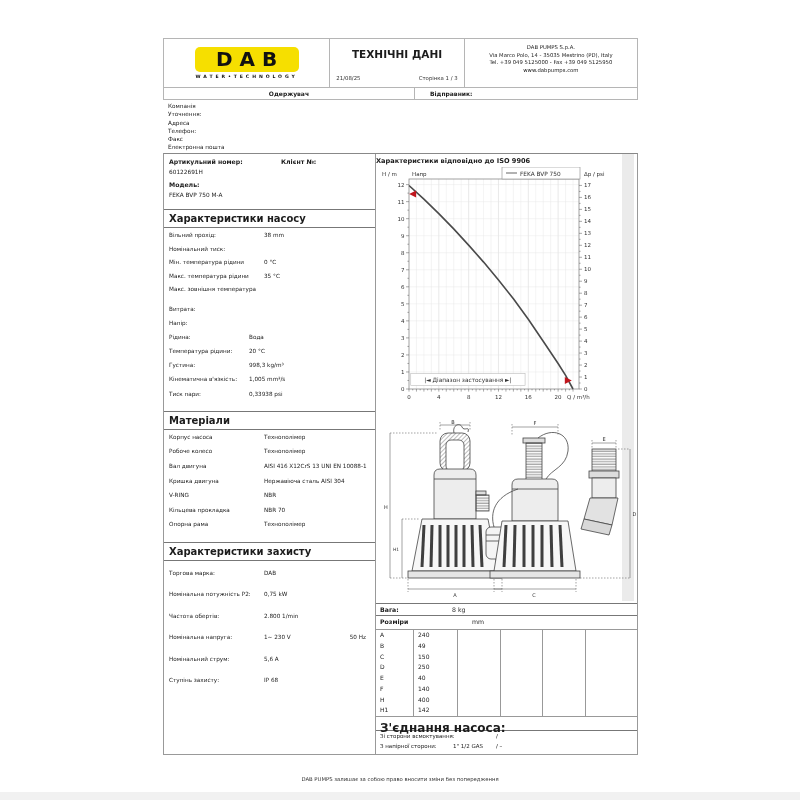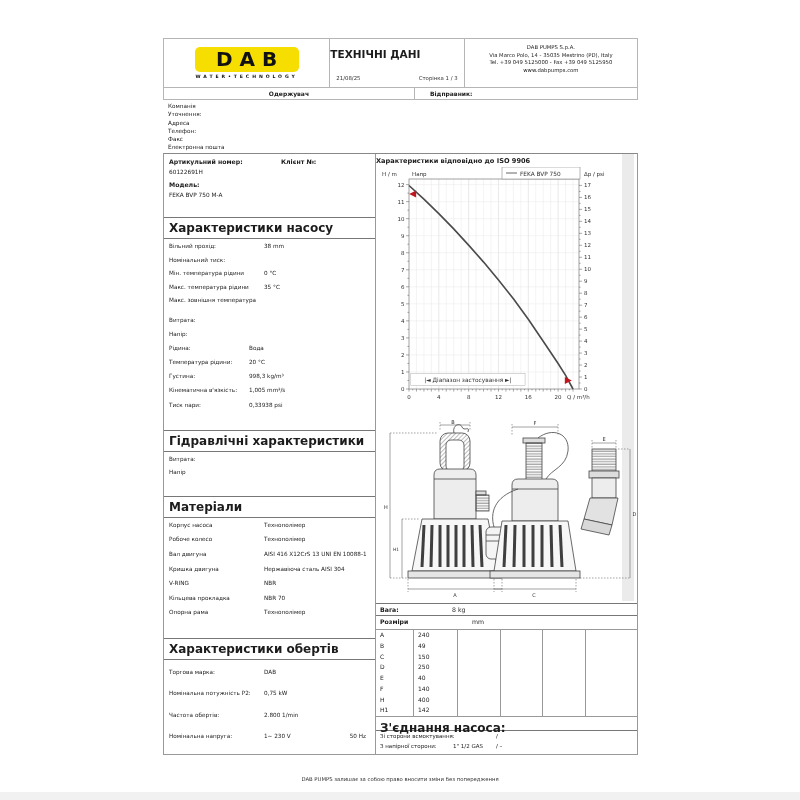--- a/index.html
+++ b/index.html
@@ -8,21 +8,21 @@
 
   
   .hdr{position:absolute;left:163px;top:38px;width:475px;height:50px;display:flex;border:1px solid #b5b5b5;box-sizing:border-box;}
   .hdr-cell{box-sizing:border-box;border-right:1px solid #b5b5b5;}
   .hdr-cell:last-child{border-right:none;}
   .cell-logo{width:167px;display:flex;flex-direction:column;align-items:center;justify-content:center;}
   .dab-box{background:#f6df00;border-radius:5px;width:104px;height:25px;display:flex;align-items:center;justify-content:center;}
   .dab-txt{font-weight:bold;font-size:20px;letter-spacing:7px;color:#111;line-height:1;transform:scaleY(.95);padding-left:7px;}
   .dab-sub{font-size:4.6px;font-weight:bold;letter-spacing:2.9px;margin-top:2.5px;color:#111;}
   .cell-title{width:135px;position:relative;}
-  .doc-title{font-weight:bold;font-size:10.5px;margin-top:9px;}
+  .doc-title{font-weight:bold;font-size:10.5px;text-align:center;margin-top:9px;}
   .doc-meta{position:absolute;left:6px;right:6px;bottom:6px;display:flex;justify-content:space-between;font-size:5.4px;color:#333;}
   .cell-company{width:173px;text-align:center;font-size:5.3px;line-height:7.6px;padding-top:5px;color:#222;}
 
   
   .rcpt-row{position:absolute;left:163px;top:88px;width:475px;height:12px;display:flex;border-left:1px solid #b5b5b5;border-right:1px solid #b5b5b5;border-bottom:1px solid #b5b5b5;box-sizing:border-box;}
   .rcpt-cell{box-sizing:border-box;font-weight:bold;font-size:6px;padding-top:2px;}
   .rcpt-left{width:252px;text-align:center;border-right:1px solid #b5b5b5;}
   .rcpt-right{width:223px;padding-left:15px;}
 
   
@@ -32,21 +32,21 @@
   
   .main{position:absolute;left:163px;top:153px;width:475px;height:602px;border:1px solid #999;border-top:1px solid #888;box-sizing:border-box;}
   .lcol{position:absolute;left:0;top:0;width:212px;height:600px;border-right:1px solid #999;box-sizing:border-box;overflow:hidden;}
   .rcol{position:absolute;left:212px;top:0;width:261px;height:600px;overflow:hidden;}
 
   
   .prod{padding:4px 5px 1px 5px;position:relative;}
   .prod .h2{font-weight:bold;font-size:6.2px;}
   .prod .client{position:absolute;left:117px;top:4px;}
   .prod .pv{font-size:5.8px;margin:4px 0 6px 0;}
-  .sec-title{font-weight:bold;font-size:12px;border-top:1px solid #777;border-bottom:1px solid #777;padding:3px 0 3px 5px;margin-top:12px;}
+  .sec-title{font-weight:bold;font-size:10px;border-top:1px solid #777;border-bottom:1px solid #777;padding:3px 0 3px 5px;margin-top:4px;}
   .sec-rows{padding:4px 5px 2px 5px;}
   .srow{position:relative;font-size:5.7px;color:#222;}
   .srow .val{position:absolute;left:95px;top:0;}
   .srow .ext{position:absolute;right:4px;top:0;}
   .sec-pump .srow{height:13.5px;}
   .sec-required .srow{height:14.2px;}
   .sec-required .val{left:80px;}
   .sec-hydraulic .srow{height:13px;}
   .sec-materials .srow{height:14.6px;}
   .sec-motor .sec-rows{padding-top:9px;}
@@ -147,41 +147,34 @@
             <div class="sec-rows">
               <div class="srow"><span class="lbl">Витрата:</span></div>
               <div class="srow"><span class="lbl">Напір:</span></div>
               <div class="srow"><span class="lbl">Рідина:</span><span class="val">Вода</span></div>
               <div class="srow"><span class="lbl">Температура рідини:</span><span class="val">20 °C</span></div>
               <div class="srow"><span class="lbl">Густина:</span><span class="val">998,3 kg/m³</span></div>
               <div class="srow"><span class="lbl">Кінематична в'язкість:</span><span class="val">1,005 mm²/s</span></div>
               <div class="srow"><span class="lbl">Тиск пари:</span><span class="val">0,33938 psi</span></div>
             </div>
           </div>
-          <div class="sec sec-hydraulic">
-            <div class="sec-title">Гідравлічні характеристики</div>
-            <div class="sec-rows">
-              <div class="srow"><span class="lbl">Витрата:</span></div>
-              <div class="srow"><span class="lbl">Напір</span></div>
-            </div>
-          </div>
           <div class="sec sec-materials">
             <div class="sec-title">Матеріали</div>
             <div class="sec-rows">
               <div class="srow"><span class="lbl">Корпус насоса</span><span class="val">Технополімер</span></div>
               <div class="srow"><span class="lbl">Робоче колесо</span><span class="val">Технополімер</span></div>
               <div class="srow"><span class="lbl">Вал двигуна</span><span class="val">AISI 416 X12CrS 13 UNI EN 10088-1</span></div>
               <div class="srow"><span class="lbl">Кришка двигуна</span><span class="val">Нержавіюча сталь AISI 304</span></div>
               <div class="srow"><span class="lbl">V-RING</span><span class="val">NBR</span></div>
               <div class="srow"><span class="lbl">Кільцева прокладка</span><span class="val">NBR 70</span></div>
               <div class="srow"><span class="lbl">Опорна рама</span><span class="val">Технополімер</span></div>
             </div>
           </div>
           <div class="sec sec-motor">
-            <div class="sec-title">Характеристики обертів</div>
+            <div class="sec-title">Характеристики захисту</div>
             <div class="sec-rows">
               <div class="srow"><span class="lbl">Торгова марка:</span><span class="val">DAB</span></div>
               <div class="srow"><span class="lbl">Номінальна потужність P2:</span><span class="val">0,75 kW</span></div>
               <div class="srow"><span class="lbl">Частота обертів:</span><span class="val">2.800 1/min</span></div>
               <div class="srow"><span class="lbl">Номінальна напруга:</span><span class="val">1~  230 V</span><span class="ext">50 Hz</span></div>
               <div class="srow"><span class="lbl">Номінальний струм:</span><span class="val">5,6 A</span></div>
               <div class="srow"><span class="lbl">Ступінь захисту:</span><span class="val">IP 68</span></div>
             </div>
           </div>
         </div>

